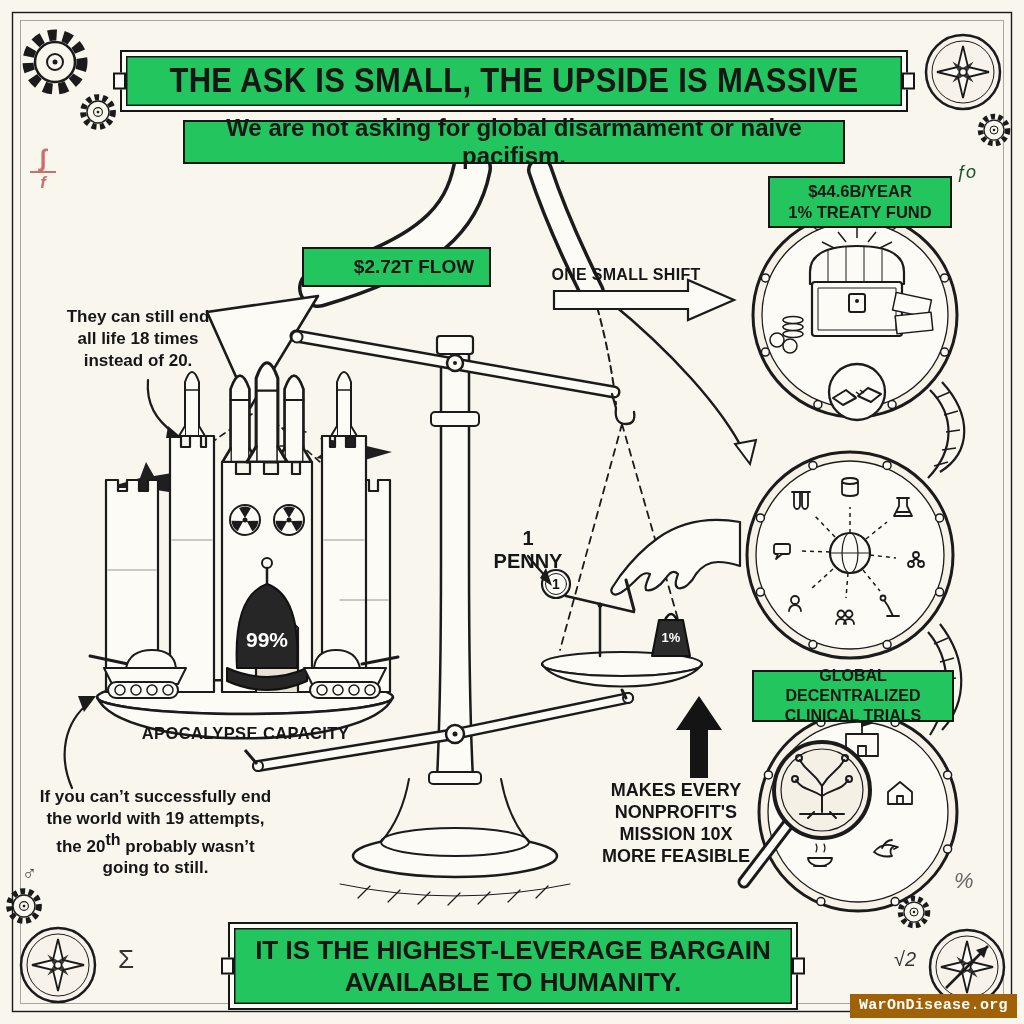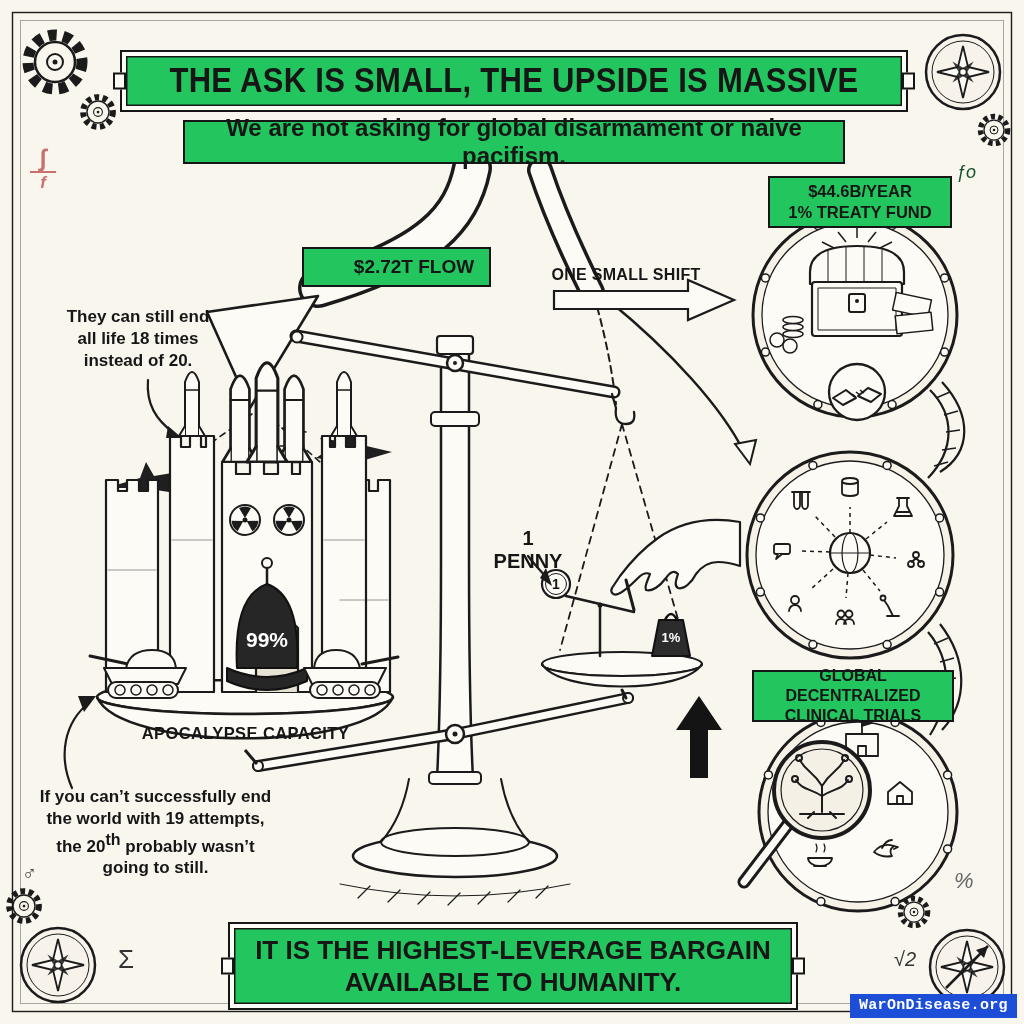--- a/index.html
+++ b/index.html
@@ -432,31 +432,35 @@
 
 <div class="abs lbl" style="left:235px;top:628px;width:64px;font-size:21px;text-align:center;color:#ffffff;">99%</div>
 
 <div class="abs lbl" style="left:133px;top:724px;width:225px;font-size:16.5px;text-align:center;letter-spacing:.4px;">APOCALYPSE CAPACITY</div>
 
 <div class="abs box pre" style="left:752px;top:622px;width:198px;height:48px;margin-top:48px;">
   <span class="lbl pre" style="font-size:16px;line-height:1.25;">GLOBAL DECENTRALIZED
 CLINICAL TRIALS</span>
 </div>
 
+<div class="abs lbl pre" style="left:592px;top:780px;width:168px;font-size:18px;line-height:1.22;text-align:center;">MAKES EVERY
+NONPROFIT'S
+MISSION 10X
+MORE FEASIBLE</div>
 
 <div class="abs note" style="left:38px;top:786px;width:235px;">
   <span>If you can’t successfully end the world with 19 attempts, the 20</span><sup>th</sup><span> probably wasn’t going to still.</span>
 </div>
 
 <div class="abs box dbl pre" style="left:228px;top:922px;width:566px;height:84px;">
   <span class="lbl pre" style="font-size:26px;line-height:1.25;">IT IS THE HIGHEST-LEVERAGE BARGAIN
 AVAILABLE TO HUMANITY.</span>
 </div>
 
-<div class="abs" style="left:850px;top:994px;background:#1d4ed8;color:#ffffff;font-family:'Liberation Mono',monospace;font-weight:700;font-size:15px;padding:3px 9px 4px;letter-spacing:.3px;">WarOnDisease.org</div>
+<div class="abs" style="left:850px;top:994px;background:#a16207;color:#ffffff;font-family:'Liberation Mono',monospace;font-weight:700;font-size:15px;padding:3px 9px 4px;letter-spacing:.3px;">WarOnDisease.org</div>
 
 <div class="abs" style="left:30px;top:146px;width:26px;text-align:center;color:#c96f6f;font-weight:600;">
   <div style="font-size:24px;line-height:1;border-bottom:2px solid #c96f6f;padding-bottom:1px;">∫</div>
   <div style="font-size:17px;line-height:1.2;font-style:italic;">f</div>
 </div>
 
 <span class="abs" style="left:956px;top:162px;font-size:18px;font-style:italic;color:#14532d;">ƒo</span>
 <span class="abs" style="left:118px;top:944px;font-size:26px;color:#333;">Σ</span>
 <span class="abs" style="left:894px;top:948px;font-size:20px;font-style:italic;color:#333;">√2</span>
 <span class="abs" style="left:954px;top:868px;font-size:22px;font-style:italic;color:#666;">%</span>

